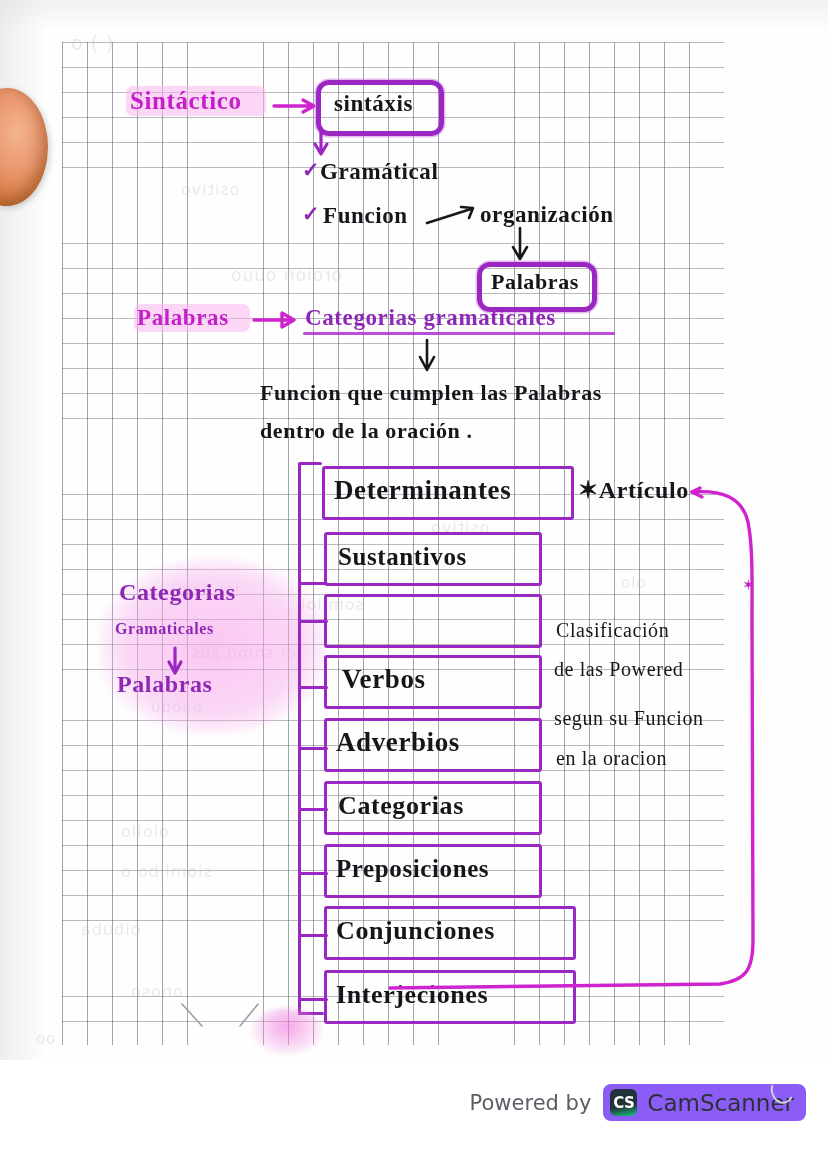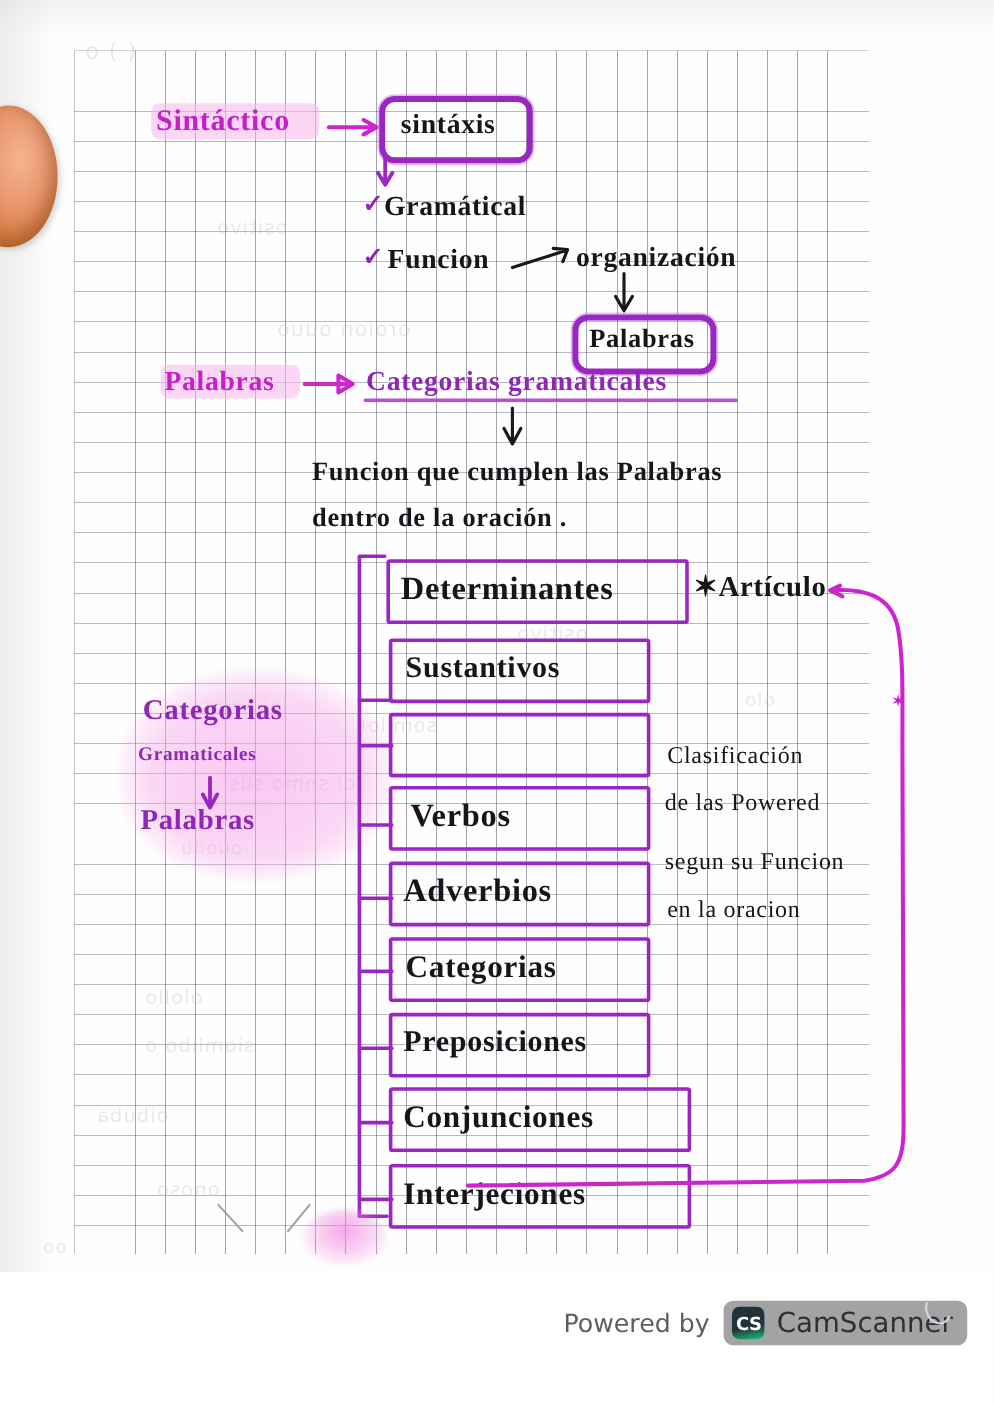--- a/index.html
+++ b/index.html
@@ -50,21 +50,21 @@
 
   
   .thumb{position:absolute;left:-34px;top:88px;width:82px;height:118px;border-radius:50%;
      background:radial-gradient(ellipse at 62% 38%,#f4b48e 0%,#e9966d 38%,#d2793f 68%,#b4651f 88%,#9c5a1c 100%);
      box-shadow:inset -5px -6px 14px rgba(120,60,10,.4), 2px 2px 6px rgba(0,0,0,.18);}
 
   
   .footer{position:absolute;left:0;top:1060px;width:828px;height:111px;background:#ffffff;}
   .foot-row{position:absolute;right:22px;top:24px;display:flex;align-items:center;gap:12px;}
   .pw{font-family:"DejaVu Sans",sans-serif;font-size:21px;color:#5a5f66;}
-  .cs-chip{display:flex;align-items:center;gap:10px;background:#a3a3a3;border-radius:8px;padding:5px 12px 5px 7px;}
+  .cs-chip{display:flex;align-items:center;gap:10px;background:#8b5cf6;border-radius:8px;padding:5px 12px 5px 7px;}
   .cs-logo{width:27px;height:27px;border-radius:6px;
      background:linear-gradient(170deg,#22323a 0%,#22323a 62%,#18c47d 100%);
      color:#fff;font-size:15px;font-weight:700;display:flex;align-items:center;justify-content:center;
      font-family:"DejaVu Sans",sans-serif;letter-spacing:-.5px;}
   .cs-name{font-size:23px;color:#2b3136;font-family:"DejaVu Sans",sans-serif;}
   .curl{position:absolute;right:35px;top:1078px;width:18px;height:22px;
      border:2.2px solid #cfd3d8;border-radius:50%;border-top-color:transparent;border-right-color:transparent;
      transform:rotate(-20deg);}
   
   .edge-l{position:absolute;left:0;top:0;width:46px;height:1060px;

